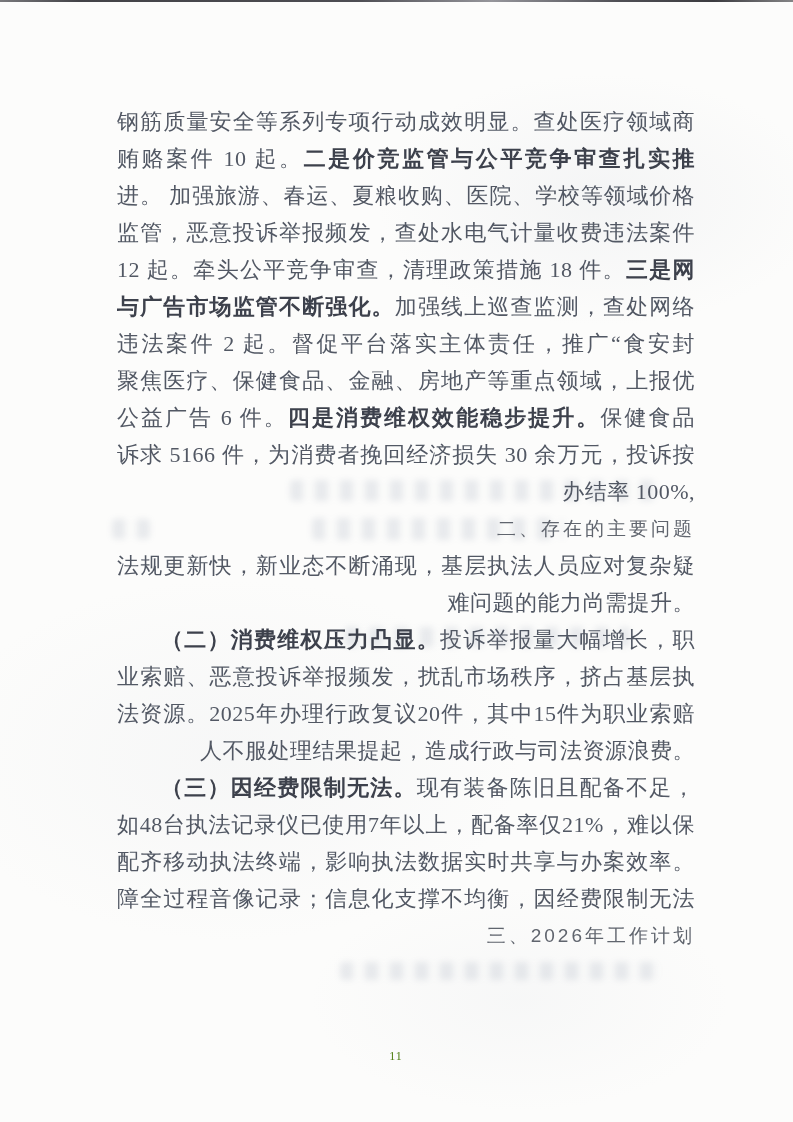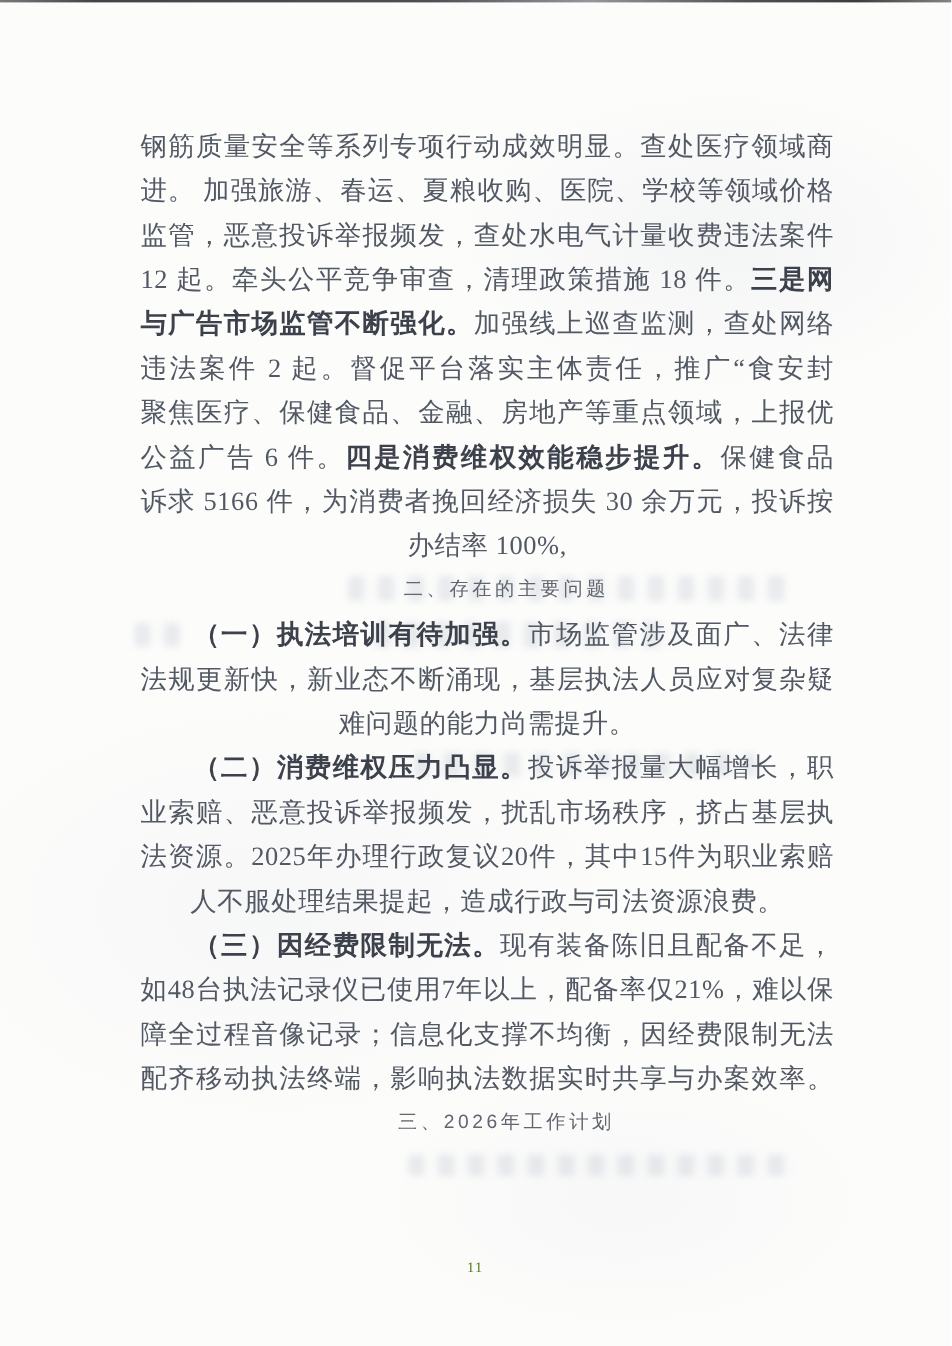--- a/index.html
+++ b/index.html
@@ -62,27 +62,27 @@
   .line {
     height: 37px;
     line-height: 37px;
     overflow: hidden;
   }
   .line.justify {
     text-align: justify;
     text-align-last: justify;
     text-justify: distribute;
   }
-  .line.plain { text-align: center; }
+  .line.plain { text-align: right; }
   .line.indent { text-indent: 2em; }
   .line.heading {
     font-family: "Liberation Sans", "DejaVu Sans", sans-serif;
     color: #60656e;
     letter-spacing: 3px;
-    font-size: 16px;
+    font-size: 19px;
   }
   .run { font-weight: 400; }
   .run.bold {
     font-weight: 700;
     color: #3d414c;
     font-family: "Liberation Sans", "DejaVu Sans", sans-serif;
   }
   .pageno {
     position: absolute;
     left: 378px;
@@ -102,38 +102,38 @@
   <div class="scan-edge"></div>
 
   <div class="ghost g1"></div>
   <div class="ghost g2a"></div>
   <div class="ghost g2b"></div>
   <div class="ghost g3"></div>
   <div class="ghost g4"></div>
 
   <div class="textblock">
       <div class="line justify"><span class="run">钢筋质量安全等系列专项行动成效明显。查处医疗领域商业</span></div>
+      <div class="line justify"><span class="run">贿赂案件 10 起。</span><span class="run bold">二是价竞监管与公平竞争审查扎实推</span></div>
       <div class="line justify"><span class="run">进。 加强旅游、春运、夏粮收购、医院、学校等领域价格</span></div>
       <div class="line justify"><span class="run">监管，恶意投诉举报频发，查处水电气计量收费违法案件</span></div>
       <div class="line justify"><span class="run">12 起。牵头公平竞争审查，清理政策措施 18 件。</span><span class="run bold">三是网络</span></div>
       <div class="line justify"><span class="run bold">与广告市场监管不断强化。</span><span class="run">加强线上巡查监测，查处网络</span></div>
       <div class="line justify"><span class="run">违法案件 2 起。督促平台落实主体责任，推广“食安封签”。</span></div>
       <div class="line justify"><span class="run">聚焦医疗、保健食品、金融、房地产等重点领域，上报优秀</span></div>
       <div class="line justify"><span class="run">公益广告 6 件。</span><span class="run bold">四是消费维权效能稳步提升。</span><span class="run">保健食品</span></div>
       <div class="line justify"><span class="run">诉求 5166 件，为消费者挽回经济损失 30 余万元，投诉按时</span></div>
       <div class="line plain"><span class="run">办结率 100%,</span></div>
       <div class="line heading indent plain"><span class="run">二、存在的主要问题</span></div>
-      <div class="line justify indent"><span class="run bold">（一）执法培训有待加强。</span><span class="run">市场监管涉及面广、法律</span></div>
       <div class="line justify"><span class="run">法规更新快，新业态不断涌现，基层执法人员应对复杂疑</span></div>
       <div class="line plain"><span class="run">难问题的能力尚需提升。</span></div>
       <div class="line justify indent"><span class="run bold">（二）消费维权压力凸显。</span><span class="run">投诉举报量大幅增长，职</span></div>
       <div class="line justify"><span class="run">业索赔、恶意投诉举报频发，扰乱市场秩序，挤占基层执</span></div>
       <div class="line justify"><span class="run">法资源。2025年办理行政复议20件，其中15件为职业索赔</span></div>
       <div class="line plain"><span class="run">人不服处理结果提起，造成行政与司法资源浪费。</span></div>
       <div class="line justify indent"><span class="run bold">（三）因经费限制无法。</span><span class="run">现有装备陈旧且配备不足，</span></div>
       <div class="line justify"><span class="run">如48台执法记录仪已使用7年以上，配备率仅21%，难以保</span></div>
+      <div class="line justify"><span class="run">配齐移动执法终端，影响执法数据实时共享与办案效率。</span></div>
       <div class="line justify"><span class="run">障全过程音像记录；信息化支撑不均衡，因经费限制无法</span></div>
-      <div class="line justify"><span class="run">配齐移动执法终端，影响执法数据实时共享与办案效率。</span></div>
       <div class="line heading indent plain"><span class="run">三、2026年工作计划</span></div>
     </div>
 
   <div class="pageno">11</div>
 </div>
 
 </body></html>

